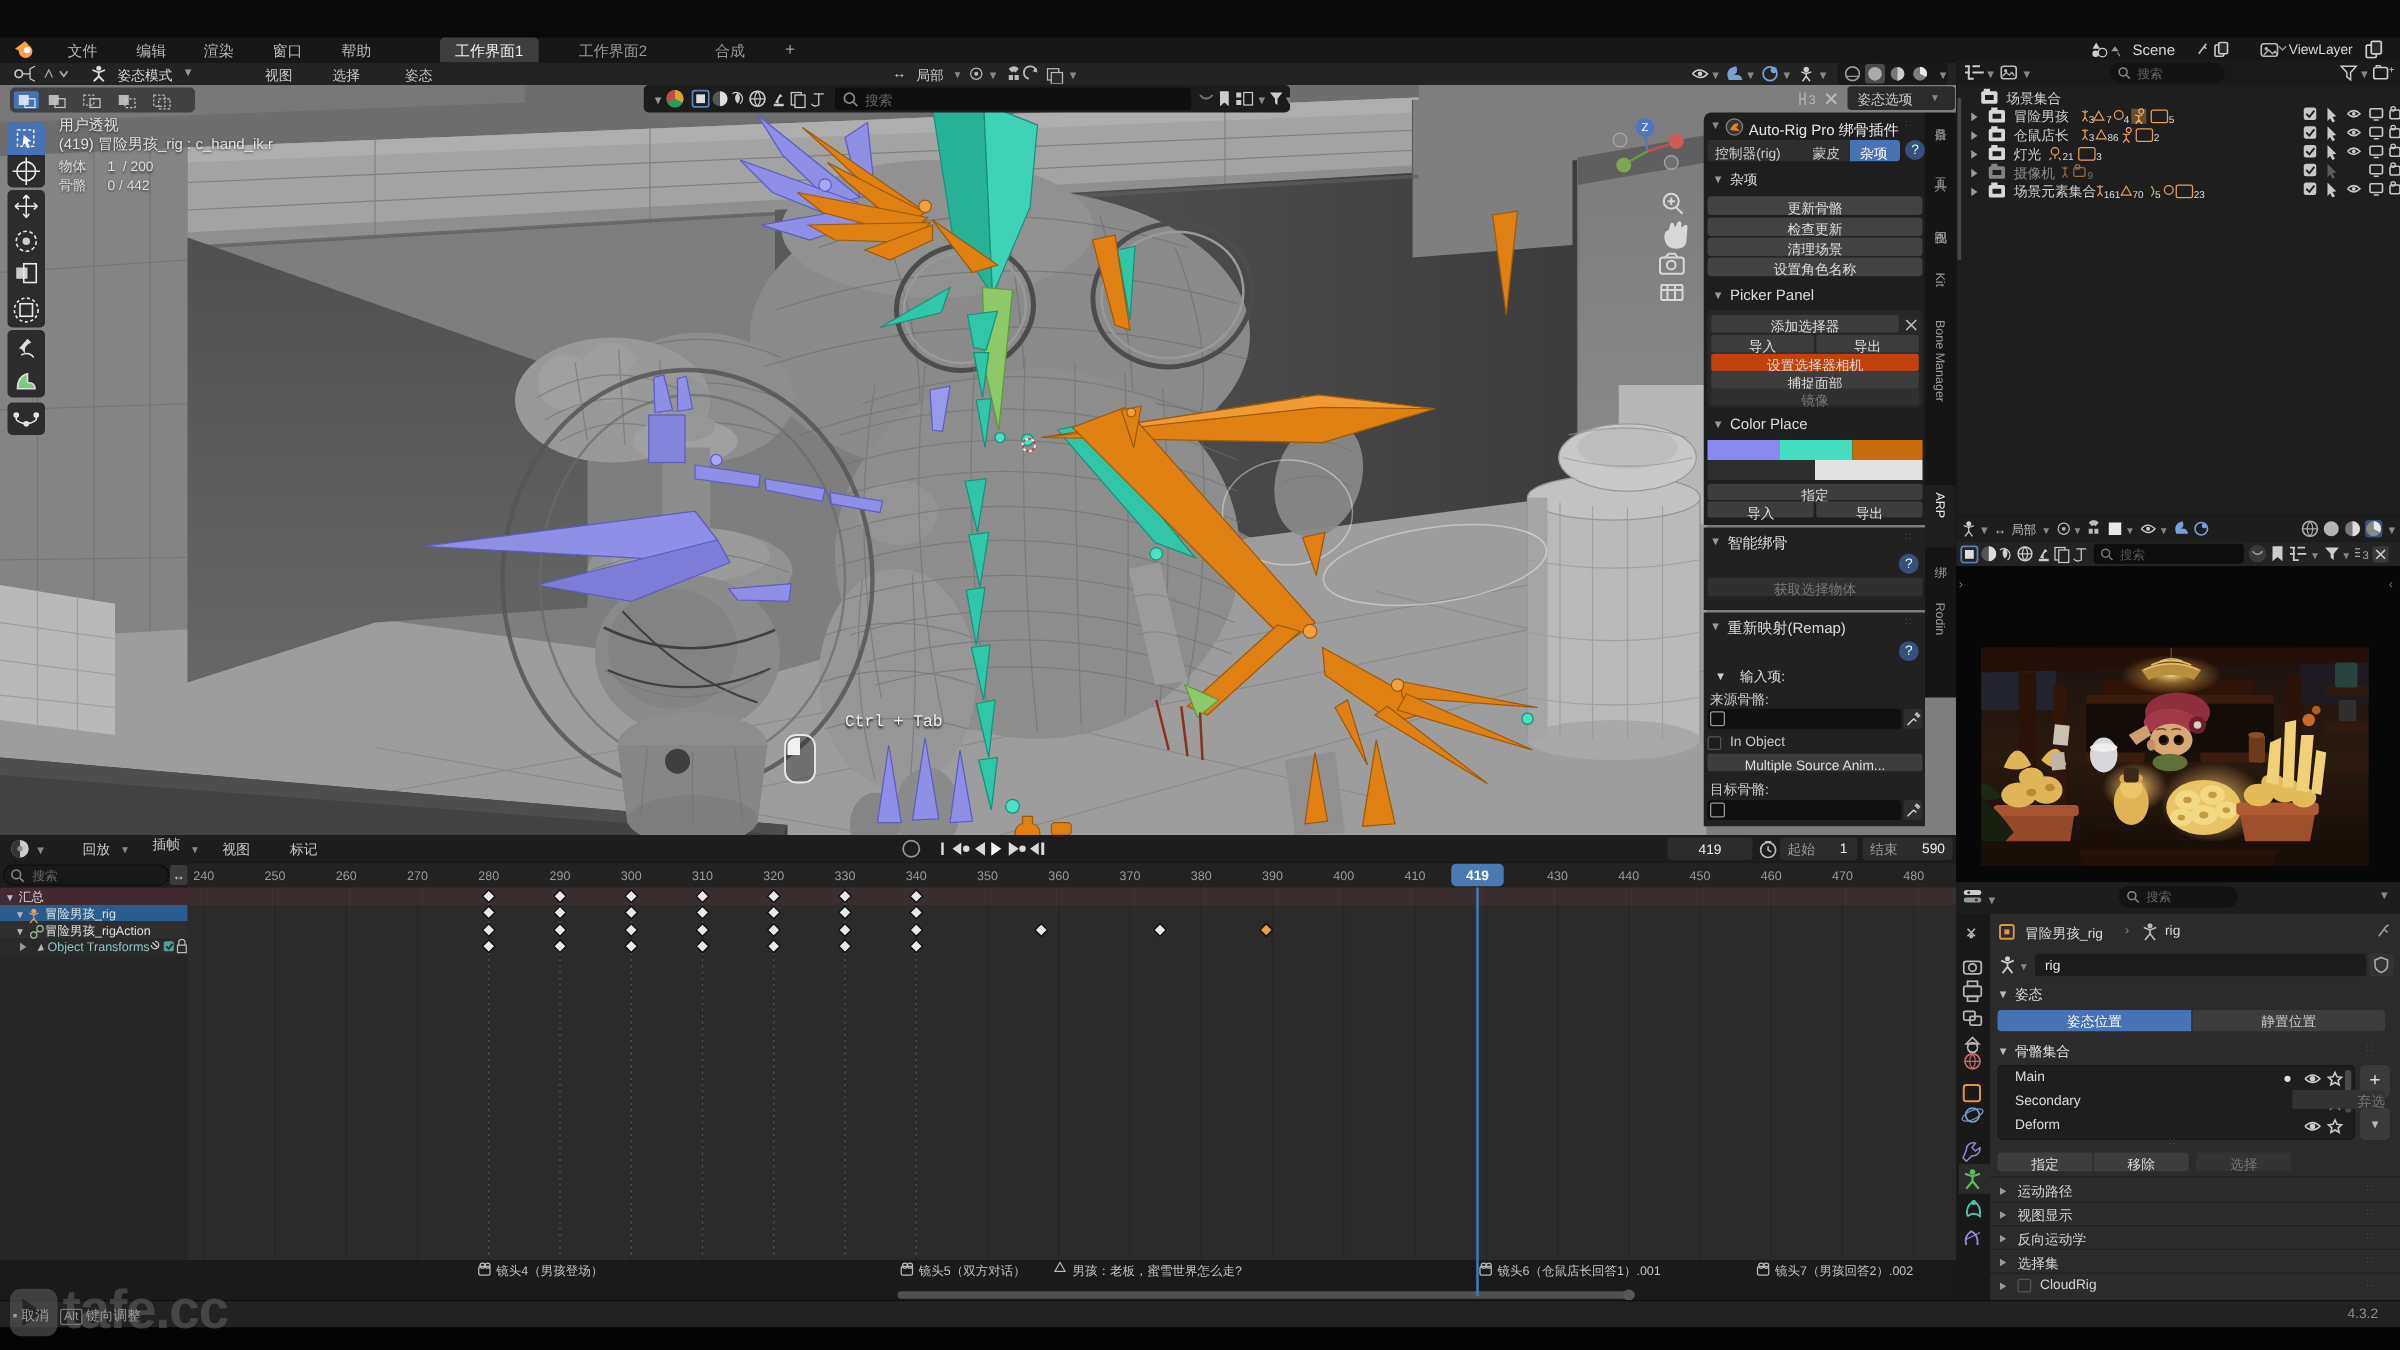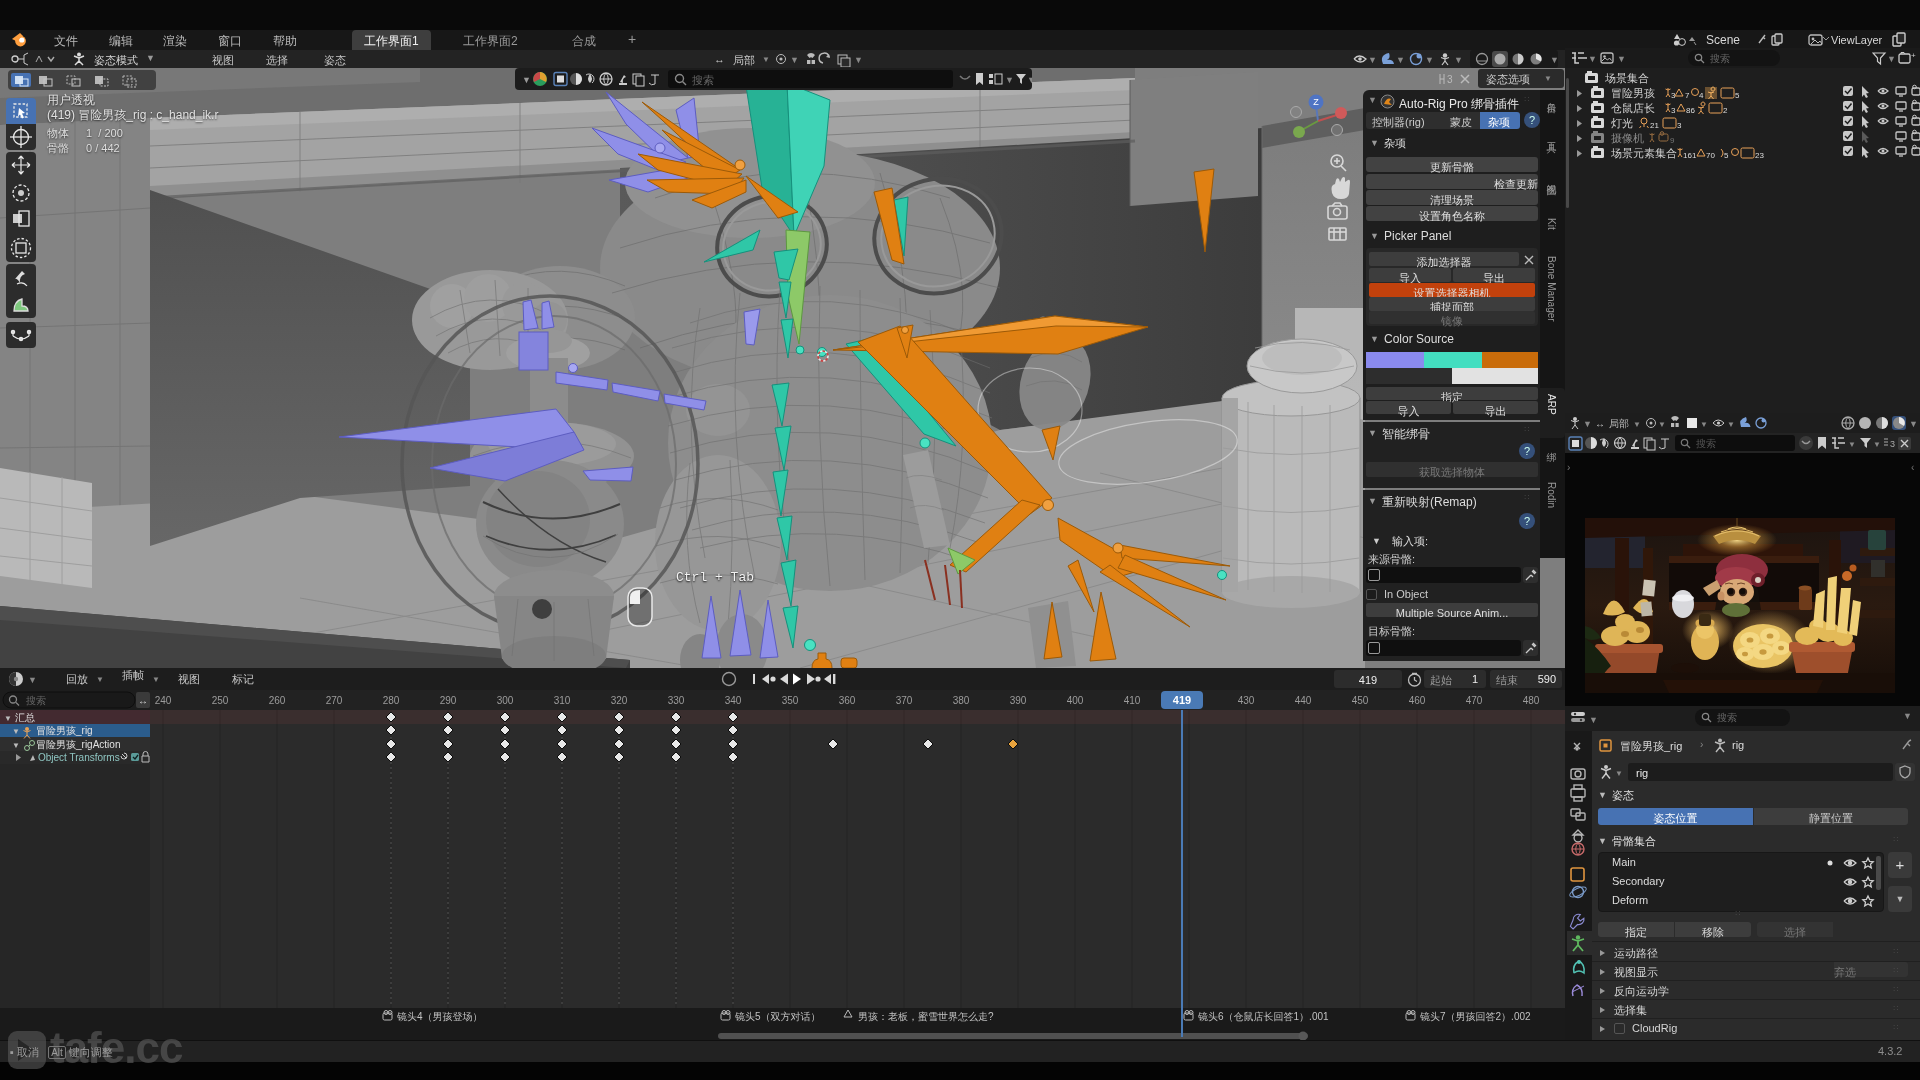--- a/index.html
+++ b/index.html
@@ -564,37 +564,37 @@
   <div class="abs" style="left:1366px;top:112px;width:76px;height:17px;background:#2e2e2e;border-radius:3px 0 0 3px"></div>
   <div class="abs" style="left:1442px;top:112px;width:38px;height:17px;background:#2e2e2e"></div>
   <div class="abs" style="left:1480px;top:112px;width:40px;height:17px;background:#4772b3;border-radius:0 3px 3px 0"></div>
   <span class="abs txt" style="left:1372px;top:115px;color:#ccc">控制器(rig)</span>
   <span class="abs txt" style="left:1450px;top:115px;color:#ccc">蒙皮</span>
   <span class="abs txt" style="left:1488px;top:115px;color:#fff">杂项</span>
   <div class="abs" style="left:1524px;top:112px;width:16px;height:16px;background:#35507a;border-radius:8px;color:#cfe;font-size:11px;text-align:center;line-height:16px">?</div>
   <span class="abs" style="left:1370px;top:138px;color:#999;font-size:9px">▼</span>
     <span class="abs txt" style="left:1384px;top:136px;color:#ddd">杂项</span>
   <div class="abs" style="left:1366px;top:157px;width:172px;height:15px;background:#424242;border-radius:3px;text-align:center"><span class="txt" style="color:#ddd;font-size:11px;line-height:15px">更新骨骼</span></div>
-  <div class="abs" style="left:1366px;top:174px;width:172px;height:15px;background:#424242;border-radius:3px;text-align:right"><span class="txt" style="color:#ddd;font-size:11px;line-height:15px">检查更新</span></div>
+  <div class="abs" style="left:1366px;top:174px;width:172px;height:15px;background:#424242;border-radius:3px;text-align:center"><span class="txt" style="color:#ddd;font-size:11px;line-height:15px">检查更新</span></div>
   <div class="abs" style="left:1366px;top:190px;width:172px;height:15px;background:#424242;border-radius:3px;text-align:center"><span class="txt" style="color:#ddd;font-size:11px;line-height:15px">清理场景</span></div>
   <div class="abs" style="left:1366px;top:206px;width:172px;height:15px;background:#424242;border-radius:3px;text-align:center"><span class="txt" style="color:#ddd;font-size:11px;line-height:15px">设置角色名称</span></div>
   <span class="abs" style="left:1370px;top:231px;color:#999;font-size:9px">▼</span>
     <span class="abs txt" style="left:1384px;top:229px;color:#ddd;font-size:12px">Picker Panel</span>
   <div class="abs" style="left:1366px;top:248px;width:172px;height:78px;background:#282828;border-radius:4px"></div>
   <div class="abs" style="left:1369px;top:252px;width:150px;height:14px;background:#3d3d3d;border-radius:2px;text-align:center"><span class="txt" style="color:#ddd;line-height:14px">添加选择器</span></div>
   <svg class="abs" style="left:1524px;top:255px" width="10" height="10" viewBox="0 0 10 10">
       <path d="M1 1 l8 8 M9 1 l-8 8" stroke="#bbb" stroke-width="1.4"></path>
     </svg>
   <div class="abs" style="left:1369px;top:268px;width:82px;height:14px;background:#3d3d3d;border-radius:2px;text-align:center"><span class="txt" style="color:#ddd;line-height:14px">导入</span></div>
   <div class="abs" style="left:1453px;top:268px;width:82px;height:14px;background:#3d3d3d;border-radius:2px;text-align:center"><span class="txt" style="color:#ddd;line-height:14px">导出</span></div>
   <div class="abs" style="left:1369px;top:283px;width:166px;height:14px;background:#c2410c;border-radius:2px;text-align:center"><span class="txt" style="color:#ddd;line-height:14px">设置选择器相机</span></div>
   <div class="abs" style="left:1369px;top:297px;width:166px;height:14px;background:#3d3d3d;border-radius:2px;text-align:center"><span class="txt" style="color:#ddd;line-height:14px">捕捉面部</span></div>
   <div class="abs" style="left:1369px;top:311px;width:166px;height:13px;background:#303030;border-radius:2px;text-align:center"><span class="txt" style="color:#777;line-height:13px">镜像</span></div>
   <span class="abs" style="left:1370px;top:334px;color:#999;font-size:9px">▼</span>
-    <span class="abs txt" style="left:1384px;top:332px;color:#ddd;font-size:12px">Color Source</span>
+    <span class="abs txt" style="left:1384px;top:332px;color:#ddd;font-size:12px">Color Place</span>
   <div class="abs" style="left:1366px;top:352px;width:58px;height:16px;background:#8a8aee"></div>
   <div class="abs" style="left:1424px;top:352px;width:58px;height:16px;background:#43dec0"></div>
   <div class="abs" style="left:1482px;top:352px;width:56px;height:16px;background:#c96c0a"></div>
   <div class="abs" style="left:1366px;top:368px;width:86px;height:16px;background:#2d2d2d"></div>
   <div class="abs" style="left:1452px;top:368px;width:86px;height:16px;background:#e2e2e2"></div>
   <div class="abs" style="left:1366px;top:387px;width:172px;height:13px;background:#3d3d3d;border-radius:2px;text-align:center"><span class="txt" style="color:#ddd;line-height:13px">指定</span></div>
   <div class="abs" style="left:1366px;top:401px;width:85px;height:13px;background:#3d3d3d;border-radius:2px;text-align:center"><span class="txt" style="color:#ddd;line-height:13px">导入</span></div>
   <div class="abs" style="left:1453px;top:401px;width:85px;height:13px;background:#3d3d3d;border-radius:2px;text-align:center"><span class="txt" style="color:#ddd;line-height:13px">导出</span></div>
   <span class="abs" style="left:1368px;top:428px;color:#999;font-size:9px">▼</span>
     <span class="abs txt" style="left:1382px;top:426px;color:#ddd;font-size:12px">智能绑骨</span>
@@ -1324,21 +1324,21 @@
       <path d="M46 40 l1.6 3.4 3.6.4 -2.7 2.5 .8 3.6 -3.3 -1.9 -3.3 1.9 .8 -3.6 -2.7 -2.5 3.6 -.4 z"></path>
     </g>
   </svg>
   <div class="abs" style="left:1876px;top:856px;width:5px;height:34px;background:#4a4a4a;border-radius:2px"></div>
   <div class="abs" style="left:1888px;top:852px;width:24px;height:26px;background:#3a3a3a;border-radius:4px;text-align:center;color:#ddd;font-size:15px;line-height:26px">+</div>
   <div class="abs" style="left:1888px;top:886px;width:24px;height:26px;background:#3a3a3a;border-radius:4px;text-align:center"><span style="color:#bbb;font-size:9px;line-height:26px">▼</span></div>
   <span class="abs" style="left:1735px;top:908px;color:#555;font-size:8px;letter-spacing:1px">::</span>
   <div class="abs" style="left:1598px;top:922px;width:76px;height:15px;background:#3d3d3d;border-radius:3px 0 0 3px;text-align:center"><span class="txt" style="color:#ddd;line-height:15px">指定</span></div>
   <div class="abs" style="left:1675px;top:922px;width:76px;height:15px;background:#3d3d3d;border-radius:0 3px 3px 0;text-align:center"><span class="txt" style="color:#ddd;line-height:15px">移除</span></div>
   <div class="abs" style="left:1757px;top:922px;width:76px;height:15px;background:#333;border-radius:3px 0 0 3px;text-align:center"><span class="txt" style="color:#777;line-height:15px">选择</span></div>
-  <div class="abs" style="left:1834px;top:962px;width:74px;height:15px;background:#333;border-radius:0 3px 3px 0;text-align:left"><span class="txt" style="color:#777;line-height:15px">弃选</span></div>
+  <div class="abs" style="left:1834px;top:872px;width:74px;height:15px;background:#333;border-radius:0 3px 3px 0;text-align:right"><span class="txt" style="color:#777;line-height:15px">弃选</span></div>
 
   <div class="abs" style="left:1592px;top:941px;width:328px;height:1px;background:#202020"></div>
   <span class="abs tri" style="left:1600px;top:950px"></span>
     <span class="abs txt" style="left:1614px;top:946px;color:#d5d5d5">运动路径</span>
     <span class="abs" style="left:1893px;top:946px;color:#555;font-size:8px;letter-spacing:1px">::</span>
   <div class="abs" style="left:1592px;top:961px;width:328px;height:1px;background:#202020"></div>
   <span class="abs tri" style="left:1600px;top:969px"></span>
     <span class="abs txt" style="left:1614px;top:965px;color:#d5d5d5">视图显示</span>
     <span class="abs" style="left:1893px;top:965px;color:#555;font-size:8px;letter-spacing:1px">::</span>
   <div class="abs" style="left:1592px;top:980px;width:328px;height:1px;background:#202020"></div>

